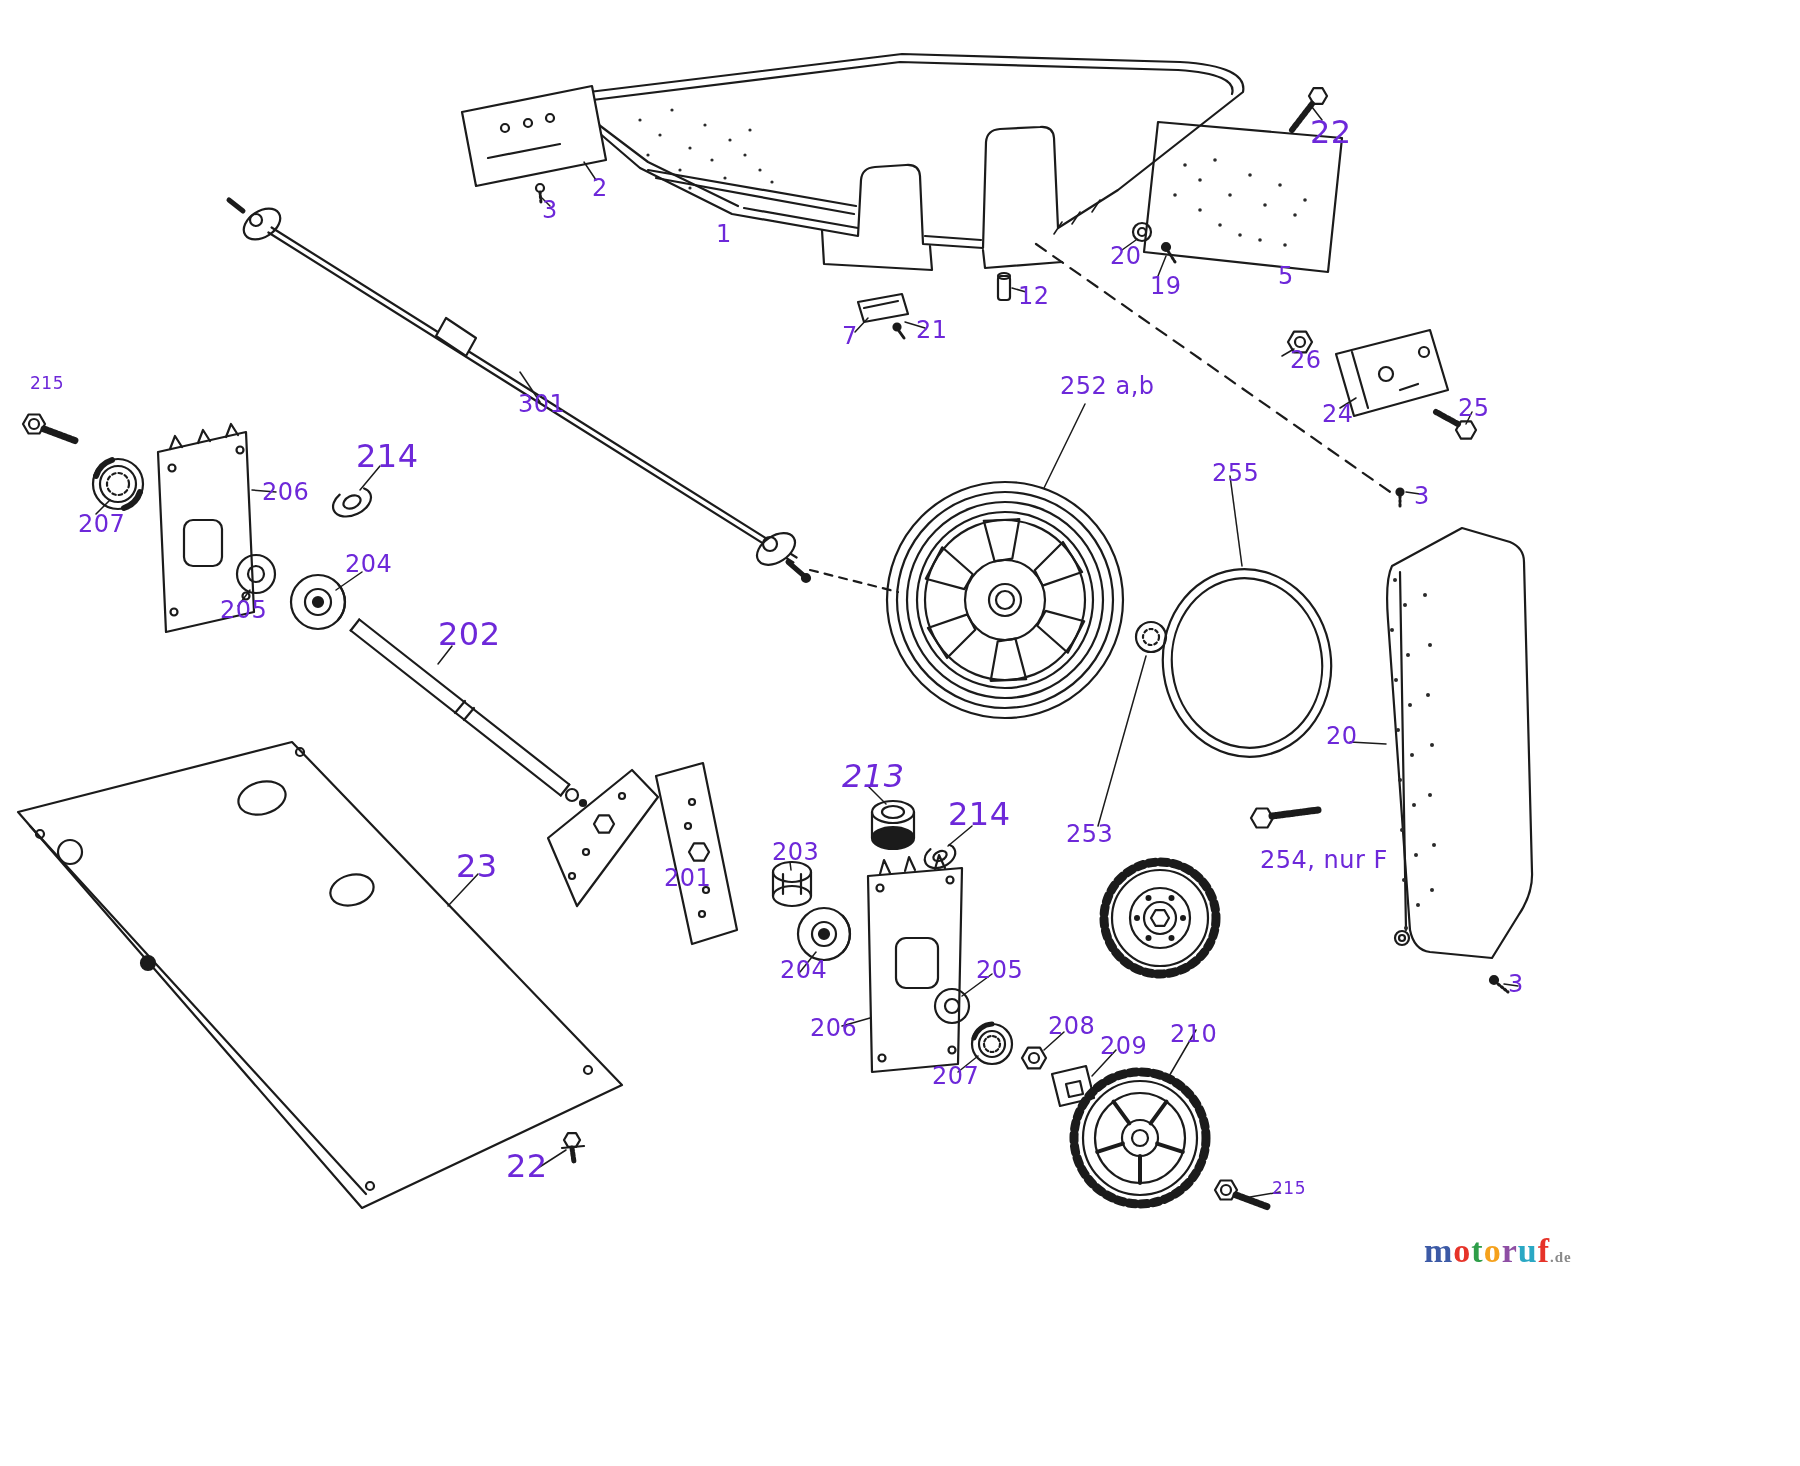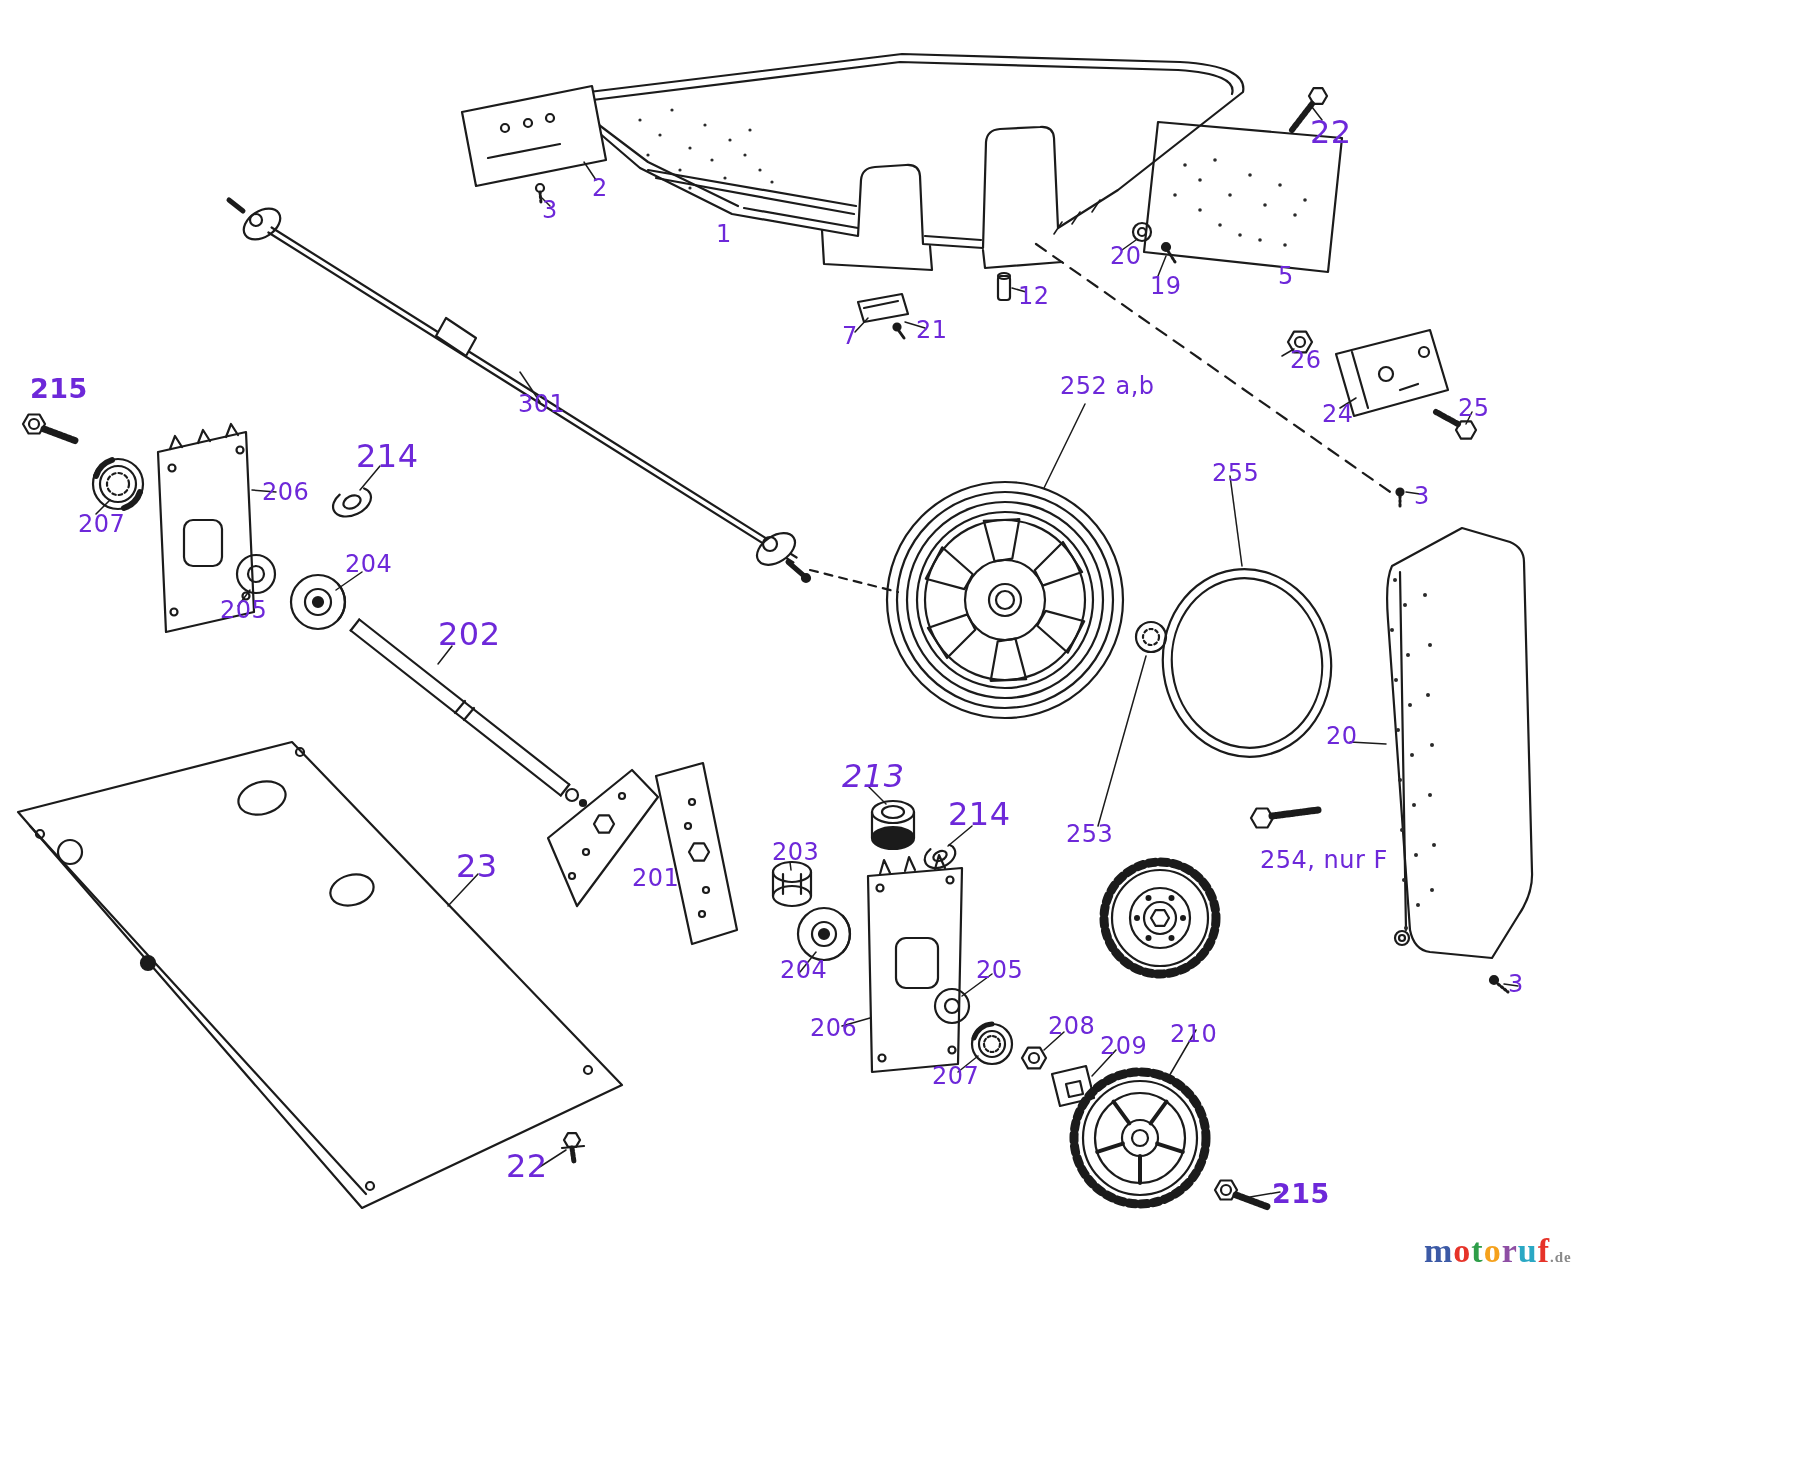--- a/index.html
+++ b/index.html
@@ -15,21 +15,21 @@
   .label-layer { position:absolute; inset:0; pointer-events:none; }
   .part-label {
     position:absolute;
     color:#6d28d9;
     font-size:24px;
     line-height:1;
     white-space:nowrap;
     letter-spacing:0.5px;
   }
   .part-label.lg { font-size:32px; }
-  .part-label.bold { font-weight:bold; font-size:27px; }
+  .part-label.bold { font-weight:normal; font-size:17px; }
   .watermark {
     position:absolute;
     left:1424px;
     top:1232px;
     font-family:"Liberation Serif", serif;
     font-size:34px;
     font-weight:bold;
     letter-spacing:1px;
   }
   .watermark .suffix { font-size:15px; font-weight:bold; }
@@ -457,21 +457,21 @@
       <div class="part-label" style="left: 1322px; top: 402px;">24</div>
       <div class="part-label" style="left: 1458px; top: 396px;">25</div>
       <div class="part-label" style="left: 1060px; top: 374px;">252 a,b</div>
       <div class="part-label" style="left: 1212px; top: 461px;">255</div>
       <div class="part-label" style="left: 1414px; top: 484px;">3</div>
       <div class="part-label" style="left: 1326px; top: 724px;">20</div>
       <div class="part-label" style="left: 1066px; top: 822px;">253</div>
       <div class="part-label" style="left: 1260px; top: 848px;">254, nur F</div>
       <div class="part-label" style="left: 1508px; top: 972px;">3</div>
       <div class="part-label lg" style="left: 456px; top: 850px;">23</div>
-      <div class="part-label" style="left: 632px; top: 866px;">201</div>
+      <div class="part-label" style="left: 664px; top: 866px;">201</div>
       <div class="part-label lg" style="left: 842px; top: 760px; font-style: italic;">213</div>
       <div class="part-label lg" style="left: 948px; top: 798px;">214</div>
       <div class="part-label" style="left: 772px; top: 840px;">203</div>
       <div class="part-label" style="left: 780px; top: 958px;">204</div>
       <div class="part-label" style="left: 810px; top: 1016px;">206</div>
       <div class="part-label" style="left: 976px; top: 958px;">205</div>
       <div class="part-label" style="left: 932px; top: 1064px;">207</div>
       <div class="part-label" style="left: 1048px; top: 1014px;">208</div>
       <div class="part-label" style="left: 1100px; top: 1034px;">209</div>
       <div class="part-label" style="left: 1170px; top: 1002px; margin-top: 20px;">210</div>

